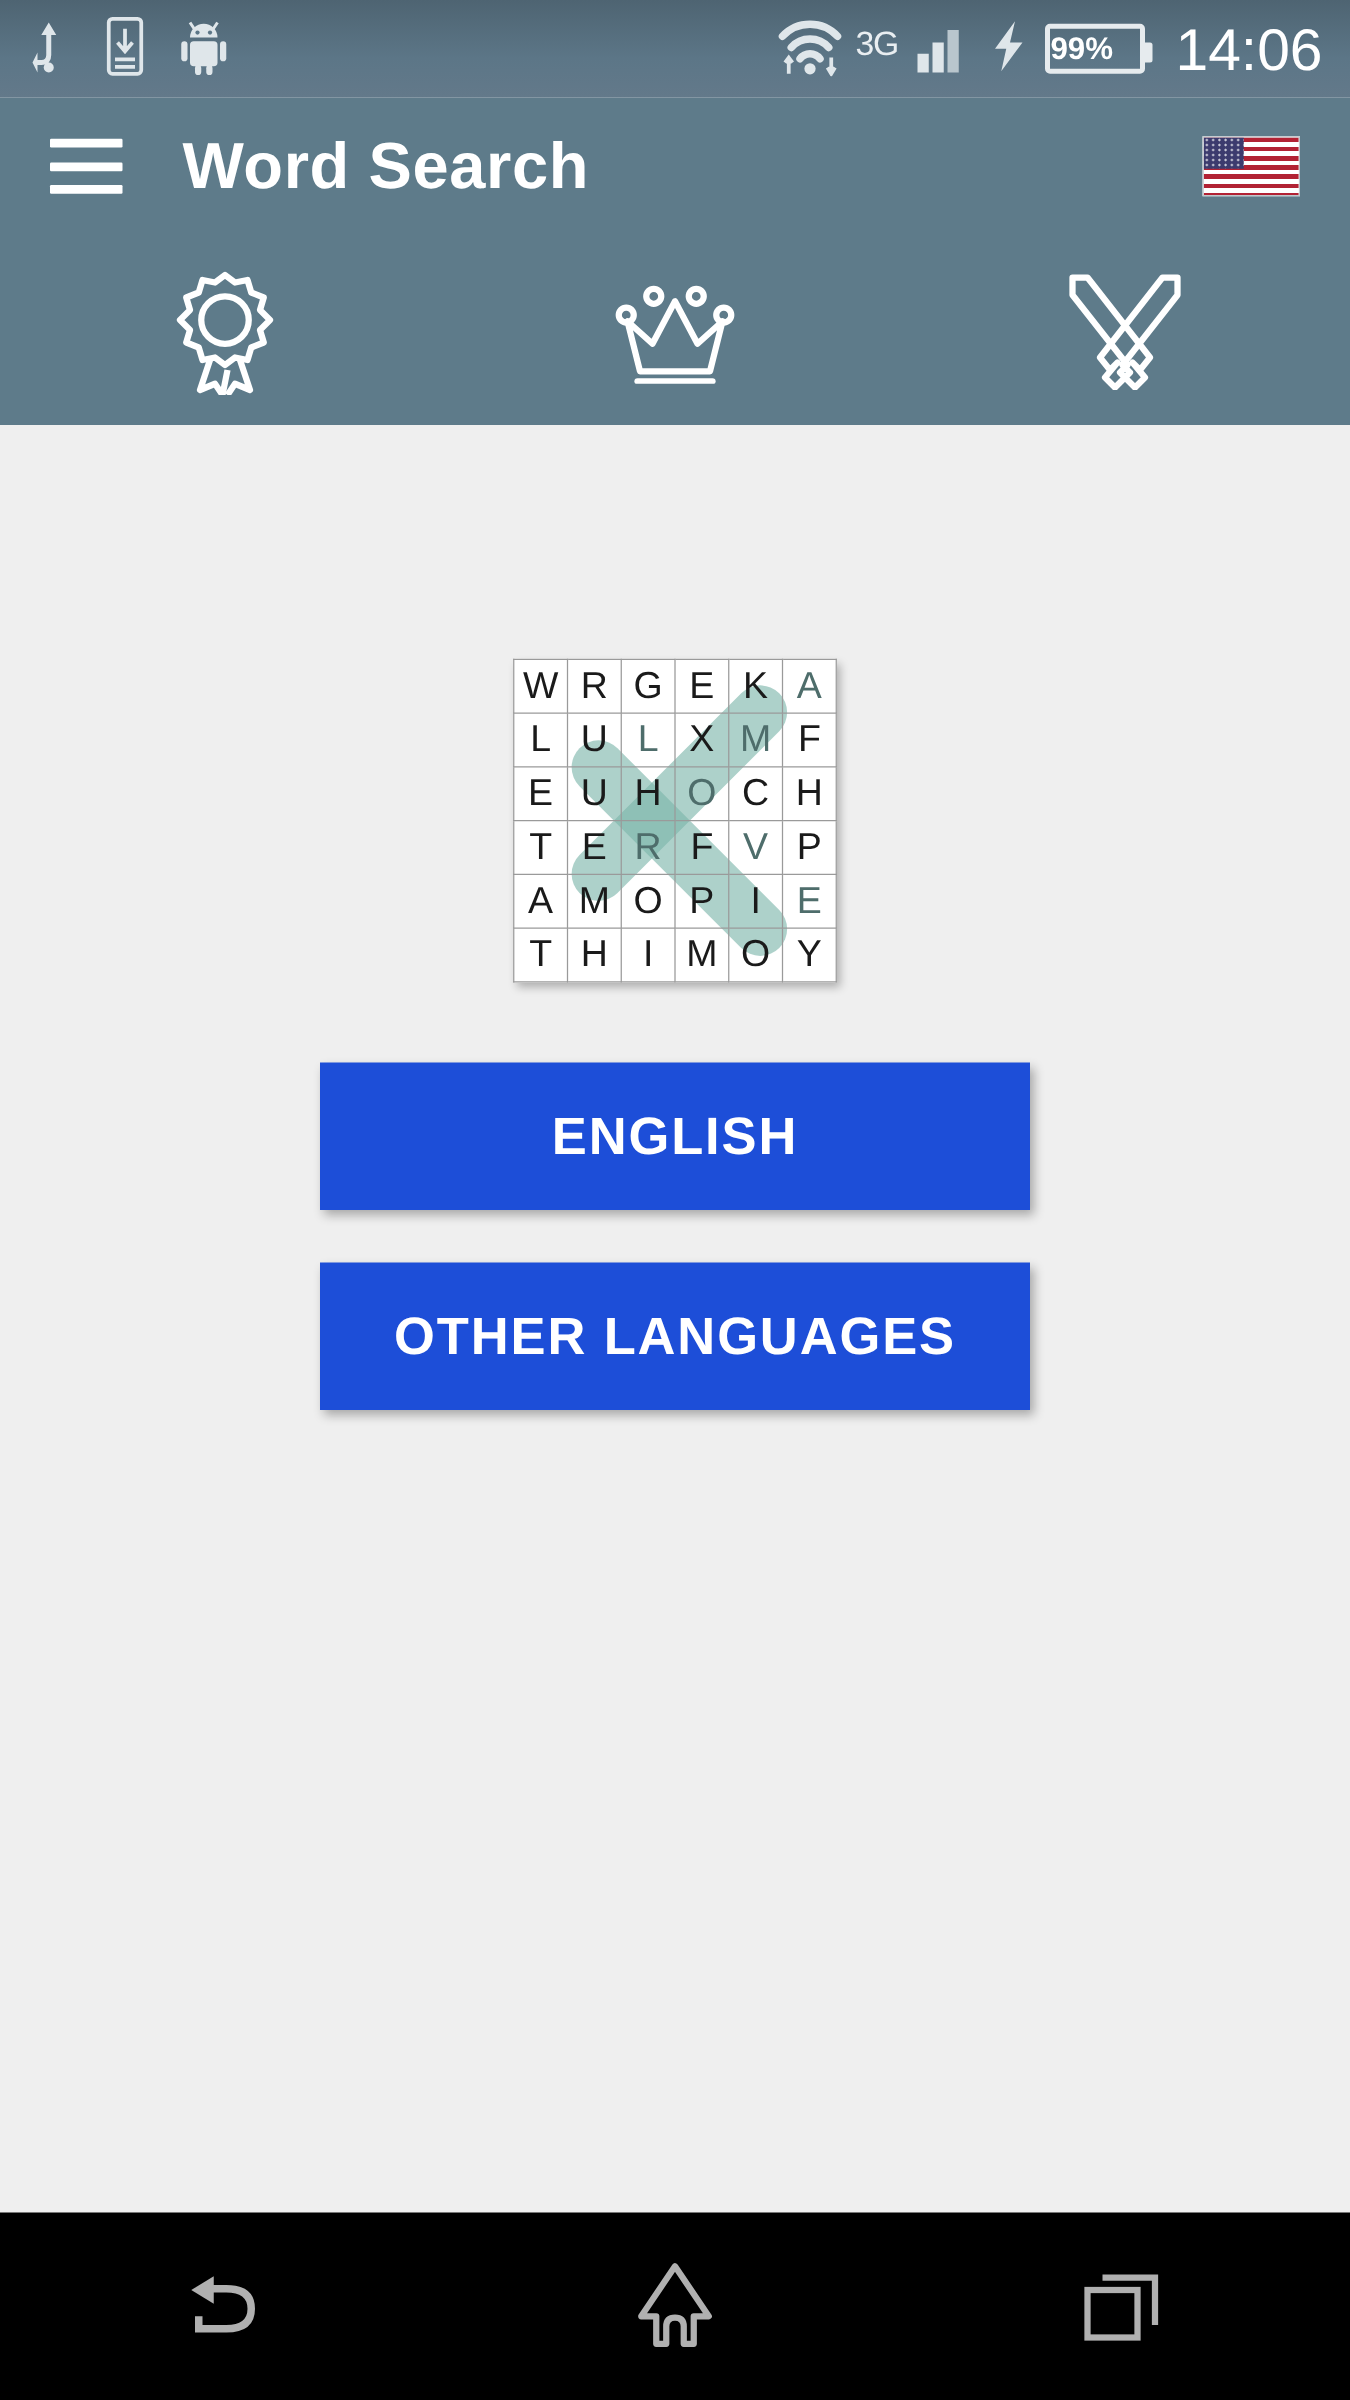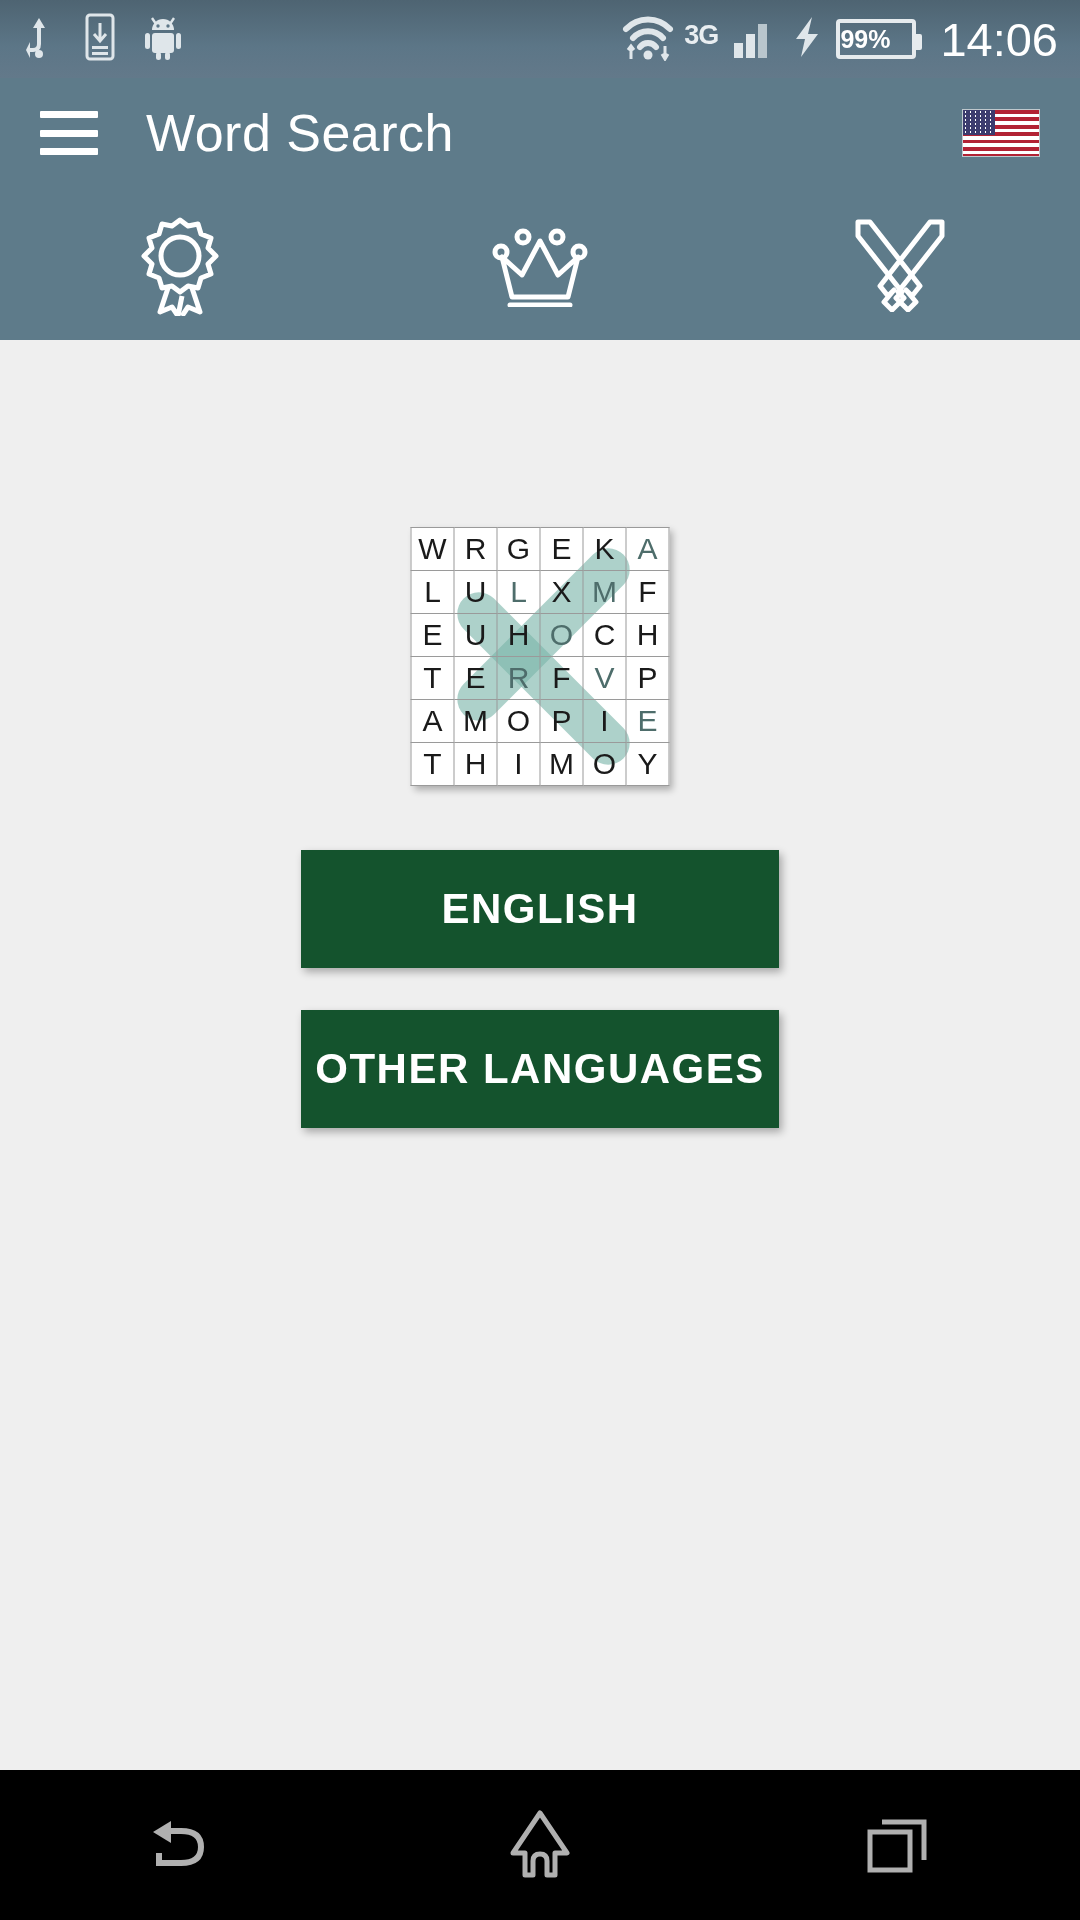--- a/index.html
+++ b/index.html
@@ -12,40 +12,40 @@
 
   
   .statusbar{
     position:absolute; top:0; left:0; width:1080px; height:78px;
     background:linear-gradient(to bottom,#4e6472 0%,#5c7687 60%,#63798a 100%);
     display:flex; align-items:center; padding:0 22px;
   }
   .sb-left{ display:flex; align-items:center; gap:28px; }
   .sb-right{ margin-left:auto; display:flex; align-items:center; gap:14px; }
   .sb-icon{ display:block; }
-  .sb-3g{ color:#e9eef1; font-size:27px; font-weight:bold; letter-spacing:-1px;
+  .sb-3g{ color:#e9eef1; font-size:27px; font-weight:normal; letter-spacing:-1px;
           margin-left:-6px; align-self:flex-start; margin-top:8px; }
   .sb-clock{ color:#ffffff; font-size:47px; letter-spacing:0px; margin-left:10px;
              font-weight:400; }
   .batt{ position:relative; width:80px; height:40px; border:4px solid #e6ebee;
          border-radius:4px; display:flex; align-items:center; justify-content:flex-start; }
   .batt:after{ content:""; position:absolute; right:-10px; top:11px; width:6px;
                height:16px; background:#e6ebee; border-radius:0 2px 2px 0; }
   .batt span{ color:#ffffff; font-size:25px; font-weight:bold; }
 
   
   .appbar{
     position:absolute; top:78px; left:0; width:1080px; height:262px;
     background:#5e7b8a;
   }
   .appbar-top{ height:110px; display:flex; align-items:center; padding:0 40px; }
   .hamburger{ width:58px; height:44px; display:flex; flex-direction:column;
               justify-content:space-between; cursor:pointer; }
   .hamburger i{ display:block; height:7px; background:#ffffff; border-radius:1px; }
-  .app-title{ color:#ffffff; font-size:52px; font-weight:400; margin-left:48px;
+  .app-title{ color:#ffffff; font-size:52px; font-weight:700; margin-left:48px;
               letter-spacing:0.5px; }
   .flag{ margin-left:auto; width:78px; height:48px; position:relative;
          border:1px solid #bfc8cd; overflow:hidden; background:#ffffff; }
   .flag .stripes{ position:absolute; inset:0; background:repeating-linear-gradient(
        to bottom,#b22234 0 3.7px,#ffffff 3.7px 7.4px); }
   .flag .canton{ position:absolute; left:0; top:0; width:42%; height:53.8%;
        background:#3c3b6e; }
   .flag .stars{ position:absolute; inset:0; background-image:radial-gradient(
        circle, #ffffff 0.7px, transparent 0.9px); background-size:5px 4px; }
 
@@ -77,21 +77,21 @@
   .grid-bg{ position:absolute; inset:0; background:#ffffff; z-index:0; }
   .hl-layer{ position:absolute; inset:0; z-index:1; pointer-events:none; }
   .hl-bar{
     position:absolute; height:43px; border-radius:22px;
     background:rgba(122,180,170,0.62);
     transform-origin:center center;
   }
 
   .btn{
     position:absolute; left:50%; transform:translateX(-50%);
-    width:478px; height:118px; background:#14532d; color:#ffffff;
+    width:568px; height:118px; background:#1d4ed8; color:#ffffff;
     display:flex; align-items:center; justify-content:center;
     font-size:42px; font-weight:bold; letter-spacing:1.5px;
     box-shadow:3px 4px 8px rgba(0,0,0,0.3); cursor:pointer; border:none;
     font-family:"Liberation Sans", sans-serif;
   }
   .btn-english{ top:510px; }
   .btn-other{ top:670px; }
 
   
   .navbar{

